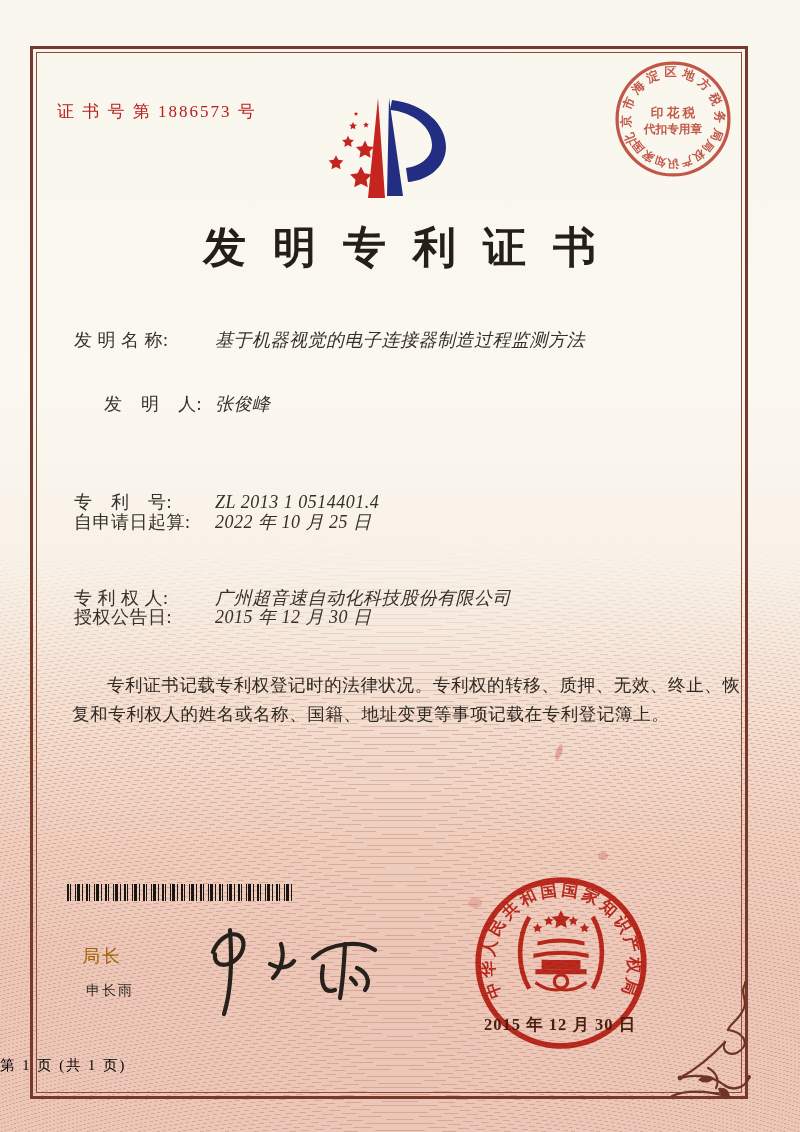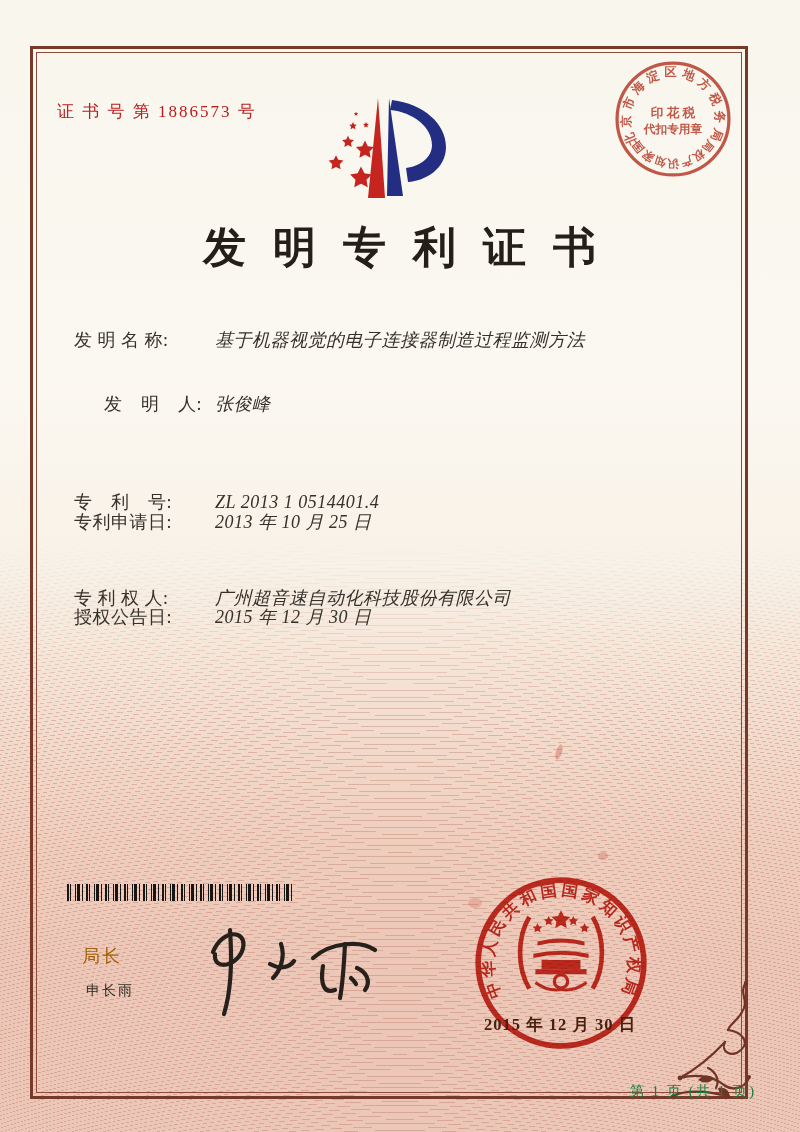--- a/index.html
+++ b/index.html
@@ -57,22 +57,22 @@
   #signer-title { left:82px; top:944px; font-size:18px; color:#a16207; letter-spacing:2px; }
   #signer-name  { left:86px; top:982px; font-size:14px; color:#2e2a26; letter-spacing:2px; }
   #signature { left:185px; top:920px; width:215px; height:102px; }
 
   #office-seal { left:472px; top:874px; width:178px; height:178px; mix-blend-mode:multiply; opacity:.95; }
   #issue-date { left:484px; top:1014px; font-size:16.5px; font-weight:600; color:#49200f;
                 letter-spacing:1px; z-index:5; }
 
   #flourish { left:668px; top:980px; width:86px; height:120px; }
 
-  #footer { left:0; top:1082px; width:756px; text-align:right; font-size:14.5px;
-            color:#15803d; letter-spacing:2px; }
+  #footer { left:0; top:1056px; width:756px; text-align:left; font-size:14.5px;
+            color:#000000; letter-spacing:2px; }
 
   svg text { font-family:"Liberation Serif","DejaVu Serif",serif; }
 </style>
 </head>
 <body>
 
 <div id="waves" class="abs"></div>
 
 <div id="frame" class="abs">
   <div id="frame-inner"></div>
@@ -125,33 +125,34 @@
 </div>
 <div id="f1" class="field abs">
   <span class="lbl">发　明　人:</span>
   <span class="val">张俊峰</span>
 </div>
 <div id="f2" class="field abs">
   <span class="lbl">专　利　号:</span>
   <span class="val">ZL 2013 1 0514401.4</span>
 </div>
 <div id="f3" class="field abs">
-  <span class="lbl">专利申请日:</span>
-  <span class="val">2013 年 10 月 25 日</span>
+  <span class="lbl">自申请日起算:</span>
+  <span class="val">2022 年 10 月 25 日</span>
 </div>
 <div id="f4" class="field abs">
   <span class="lbl">专 利 权 人:</span>
   <span class="val">广州超音速自动化科技股份有限公司</span>
 </div>
 <div id="f5" class="field abs">
   <span class="lbl">授权公告日:</span>
   <span class="val">2015 年 12 月 30 日</span>
 </div>
 
 <div id="paras" class="abs">
+  <p>专利证书记载专利权登记时的法律状况。专利权的转移、质押、无效、终止、恢复和专利权人的姓名或名称、国籍、地址变更等事项记载在专利登记簿上。</p>
 </div>
 
 <div id="barcode" class="abs"></div>
 
 <div id="sm1" class="smudge abs"></div>
 <div id="sm2" class="smudge abs"></div>
 <div id="sm3" class="smudge abs"></div>
 
 <div id="signer-title" class="abs">局长</div>
 <div id="signer-name" class="abs">申长雨</div>

